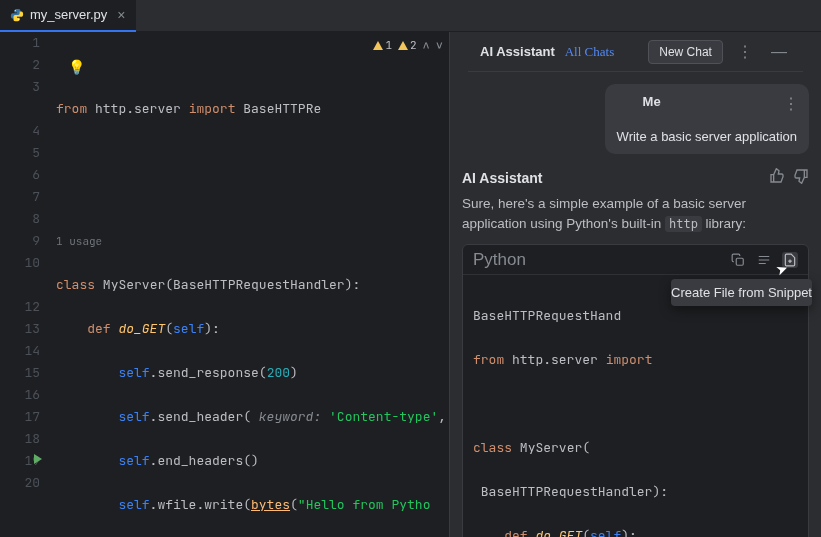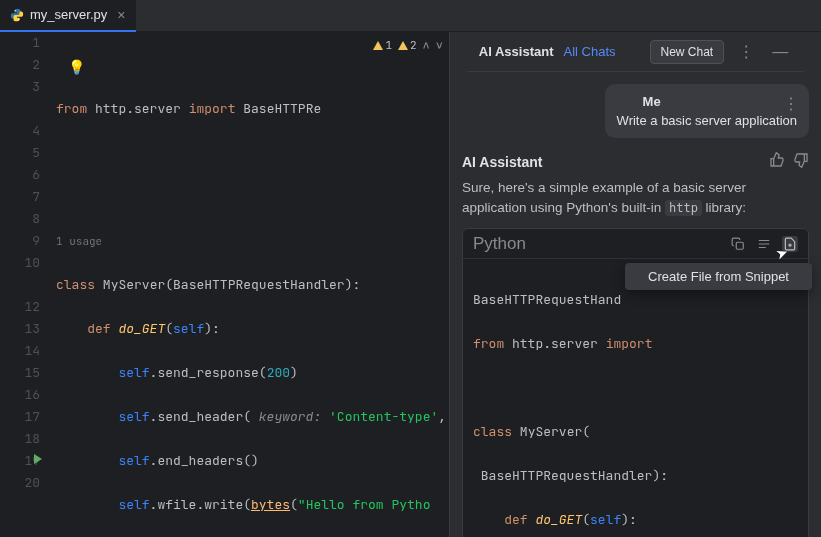--- a/index.html
+++ b/index.html
@@ -120,21 +120,21 @@
 }
 .ai-header {
   height: 40px;
   display: flex;
   align-items: center;
   padding: 0 12px;
   gap: 10px;
   border-bottom: 1px solid #393b40;
 }
 .ai-title { font-weight: 600; color: #dfe1e5; font-size: 13px; flex: 1; }
-.link { color: #548af7; font-size: 13px; cursor: pointer; }
+.link { color: #548af7; font-size: 13px; cursor: pointer; font-family: Liberation Serif, serif; }
 .btn {
   background: #393b40;
   border: 1px solid #4e5157;
   color: #dfe1e5;
   padding: 4px 10px;
   border-radius: 4px;
   font-size: 12px;
   cursor: pointer;
   margin-left: 24px;
 }
@@ -153,21 +153,21 @@
   gap: 14px;
 }
 .user-msg {
   align-self: flex-end;
   background: #393b40;
   border-radius: 10px;
   padding: 10px 12px;
   max-width: 260px;
   position: relative;
 }
-.user-msg .sender { font-weight: 600; color: #dfe1e5; font-size: 13px; margin-bottom: 4px; padding-left: 26px; }
+.user-msg .sender { font-weight: 600; color: #dfe1e5; font-size: 13px; margin-bottom: 20px; padding-left: 26px; }
 .user-msg .text { color: #dfe1e5; font-size: 13px; }
 .user-msg .dots {
   position: absolute;
   top: 10px; right: 10px;
   color: #868a91;
   font-size: 16px;
   cursor: pointer;
 }
 .assistant-block {}
 .assistant-header {
@@ -210,21 +210,21 @@
   line-height: 22px;
   white-space: pre;
   color: #bcbec4;
 }
 .tooltip {
   position: absolute;
   top: 34px;
   right: -4px;
   background: #393b40;
   color: #dfe1e5;
-  padding: 6px 23px;
+  padding: 6px 0;
   border-radius: 4px;
   font-size: 13px;
   white-space: nowrap;
   box-shadow: 0 4px 12px rgba(0,0,0,0.4);
   z-index: 10;
 }
 .cursor-arrow {
   position: absolute;
   top: 16px;
   right: 20px;

